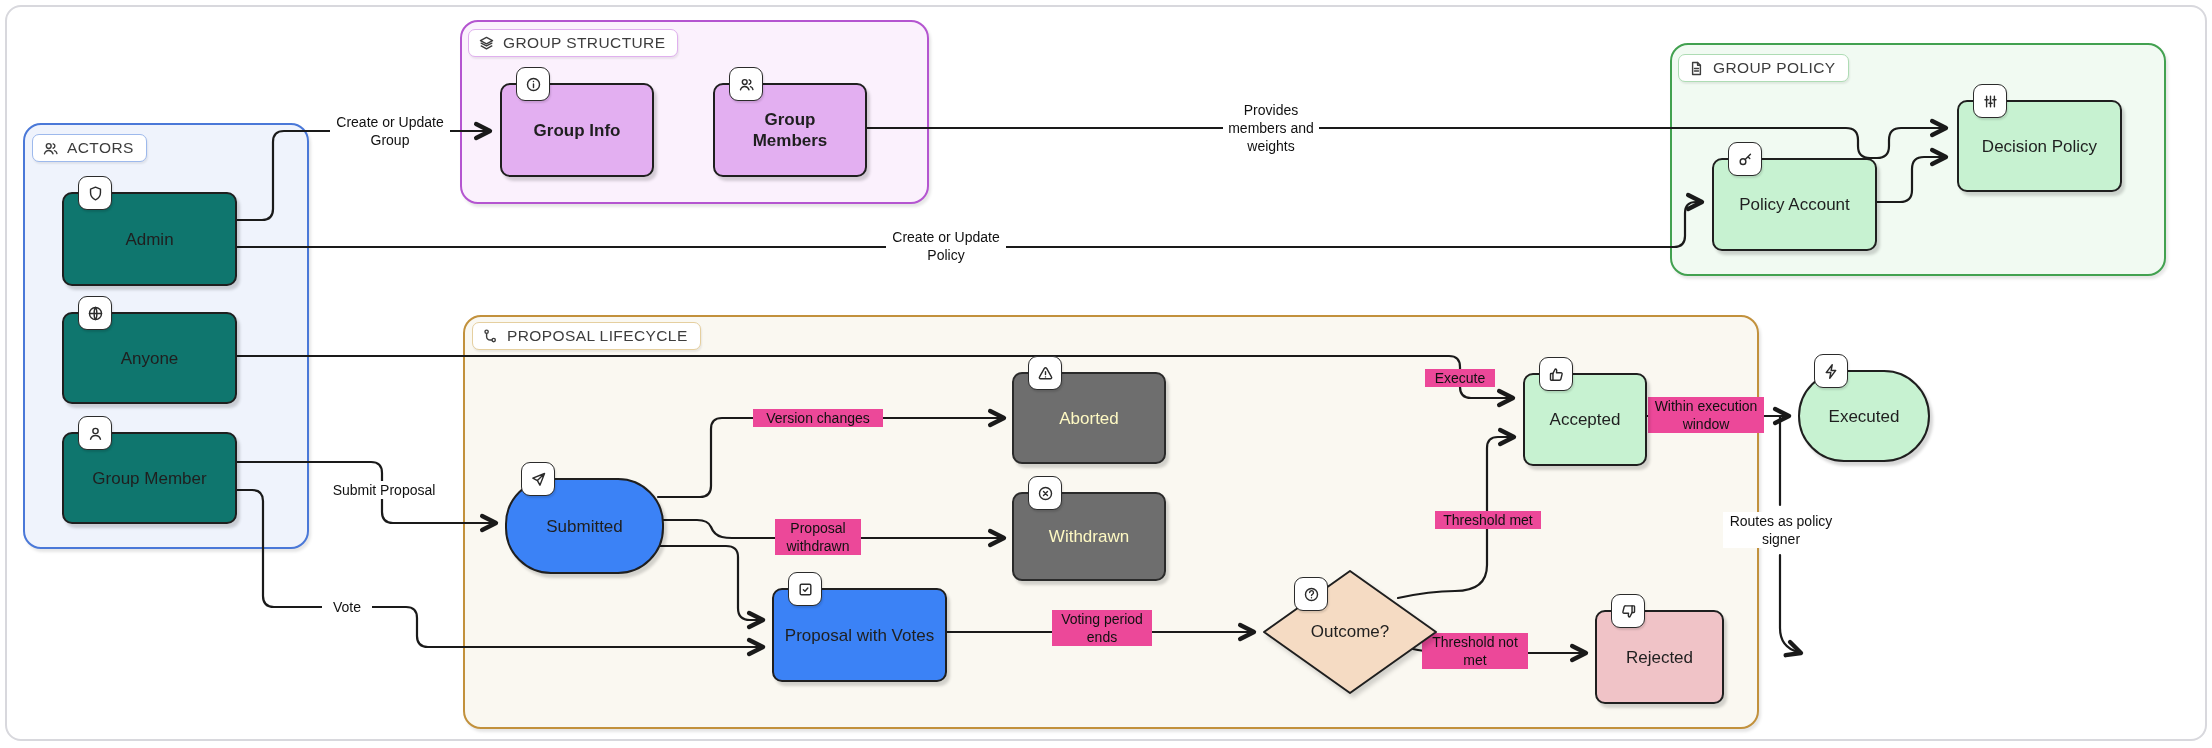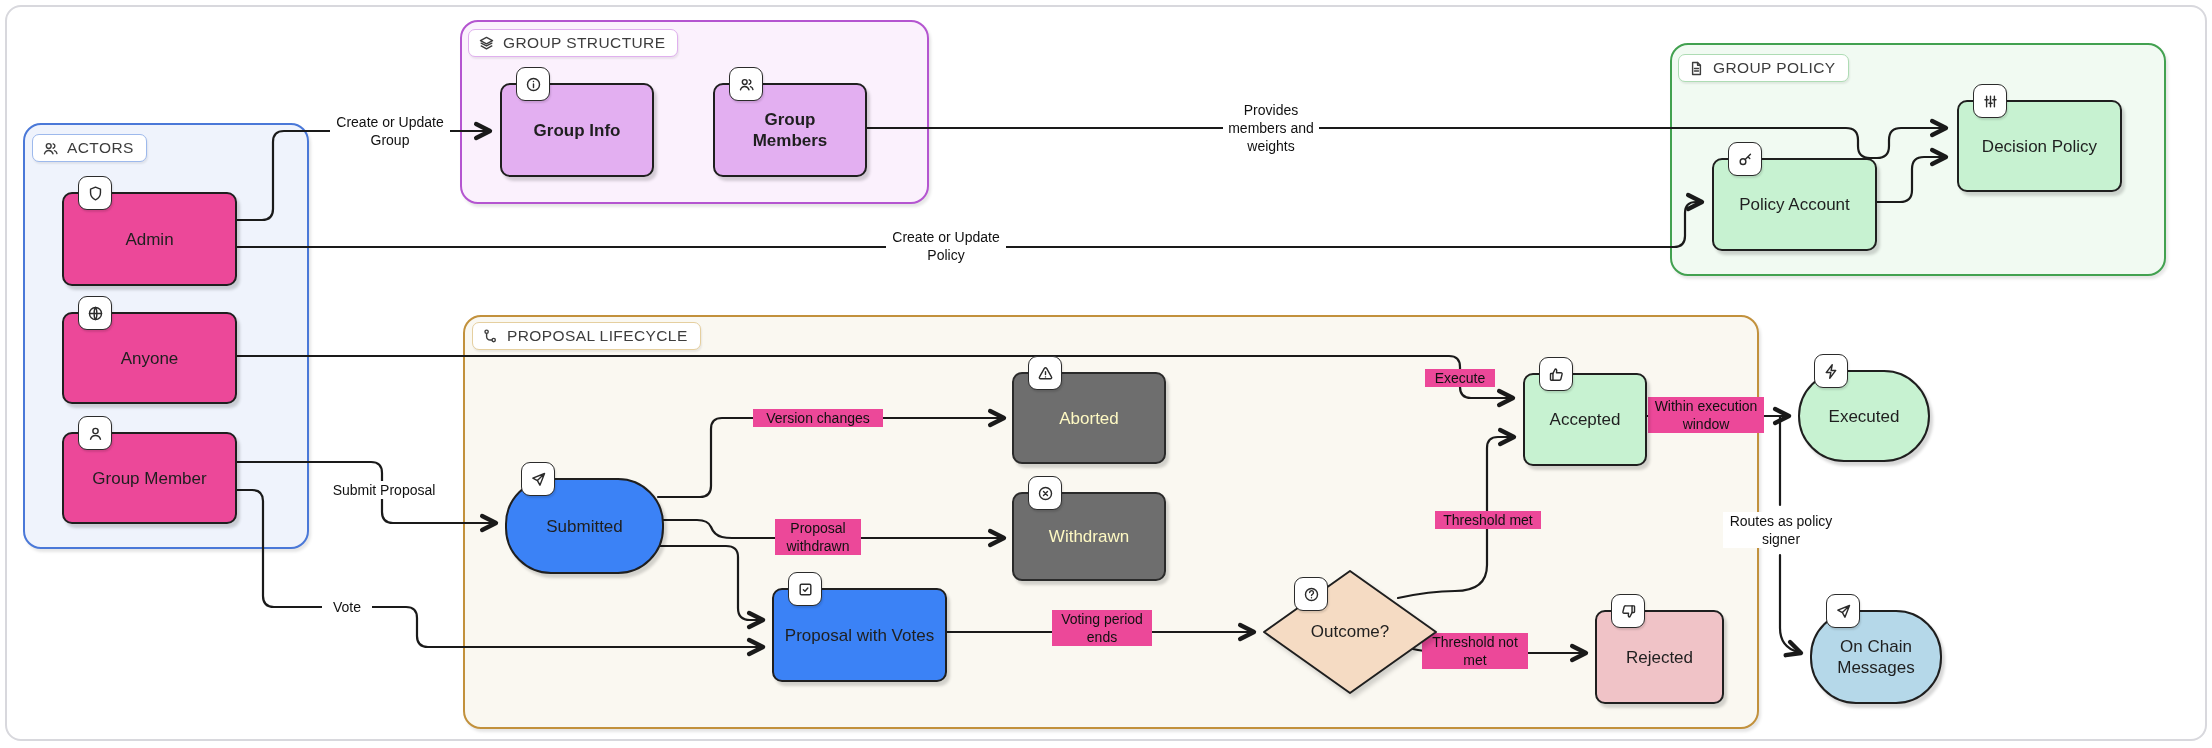--- a/index.html
+++ b/index.html
@@ -26,21 +26,21 @@
           text-align:center;}
   .elabel.onwhite{background:#ffffff;}
   .elabel.onlife{background:#ec4899;}
   
   .node{position:absolute;z-index:6;display:flex;align-items:center;justify-content:center;
         border:2px solid #1f1f1f;box-shadow:3px 4px 3px rgba(0,0,0,0.16);
         font-size:17px;color:#1f1f1f;text-align:center;}
   .node .nlabel{padding:0 10px;line-height:21px;}
   .rect{border-radius:10px;}
   .stadium{border-radius:46px;}
-  .blue{background:#ec4899;}
+  .blue{background:#0f766e;}
   .purple{background:#e3aff1;font-weight:bold;}
   .green{background:#c7f2d1;}
   .peach{background:#3b82f6;}
   .gray{background:#6e6e6e;color:#fef9c3;border-color:#2a2a2a;}
   .red{background:#f0c3c7;}
   .lblue{background:#b5d8e9;}
   
   .badge{position:absolute;left:14px;top:-18px;width:32px;height:32px;background:#ffffff;
          border:1.8px solid #2b2b2b;border-radius:9px;display:flex;align-items:center;
          justify-content:center;box-shadow:1px 2px 2px rgba(0,0,0,0.12);z-index:7;}
@@ -273,21 +273,13 @@
     <span class="nlabel">Rejected</span>
   </div>
   <div class="node stadium green" style="left:1798px;top:370px;width:128px;height:88px">
     <span class="badge">
       <svg width="17" height="17" viewBox="0 0 24 24" fill="none" stroke="#2b2b2b" stroke-width="2" stroke-linecap="round" stroke-linejoin="round">
           <path d="M13 2.5L4.5 13.5H11l-1.5 8L18 10.5h-6.5z"></path>
         </svg>
     </span>
     <span class="nlabel">Executed</span>
   </div>
-  <div class="node stadium lblue" style="left:1810px;top:610px;width:128px;height:90px">
-    <span class="badge">
-      <svg width="17" height="17" viewBox="0 0 24 24" fill="none" stroke="#2b2b2b" stroke-width="2" stroke-linecap="round" stroke-linejoin="round">
-          <path d="M20.5 3.5L10.5 13.5M20.5 3.5L14 20l-3.5-6.5L4 10z"></path>
-        </svg>
-    </span>
-    <span class="nlabel">On Chain Messages</span>
-  </div>
 </div>
 
 </body></html>

